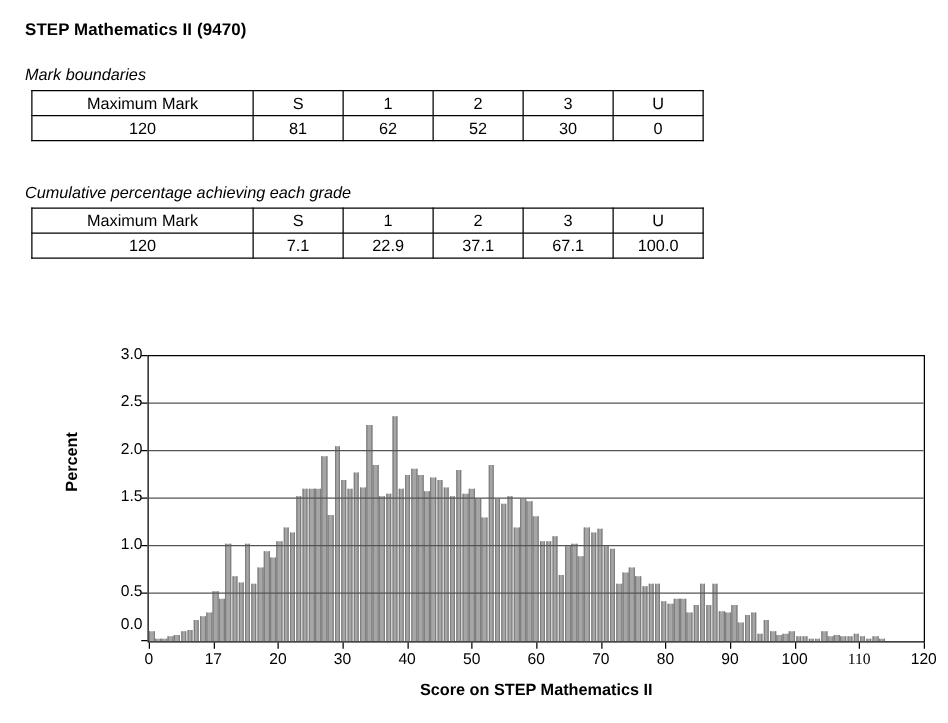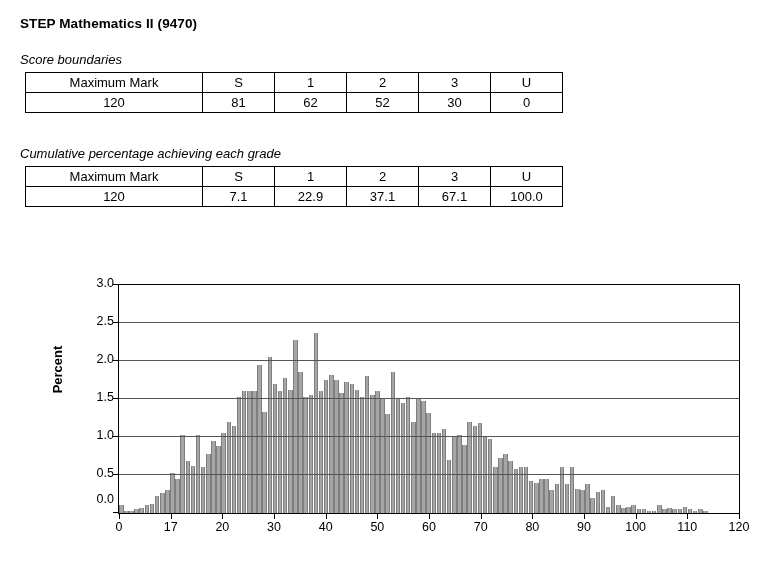--- a/index.html
+++ b/index.html
@@ -159,21 +159,21 @@
     font-weight: bold;
   }
 </style>
 </head>
 <body>
 
 <div class="page">
 
   <div class="title">STEP Mathematics II (9470)</div>
 
-  <div class="section-label" id="label-grade">Score boundaries</div>
+  <div class="section-label" id="label-grade">Mark boundaries</div>
   <table class="grades" id="table-grade">
     <tbody>
         <tr>
           <td class="firstcol">Maximum Mark</td>
           <td class="gradecol">S</td>
           <td class="gradecol">1</td>
           <td class="gradecol">2</td>
           <td class="gradecol">3</td>
           <td class="gradecol">U</td>
         </tr>
@@ -364,24 +364,25 @@
         <div class="xtick-label" style="left: 409px;">60</div>
         <div class="xtick-mark" style="left: 460.667px;"></div>
         <div class="xtick-label" style="left: 460.667px;">70</div>
         <div class="xtick-mark" style="left: 512.333px;"></div>
         <div class="xtick-label" style="left: 512.333px;">80</div>
         <div class="xtick-mark" style="left: 564px;"></div>
         <div class="xtick-label" style="left: 564px;">90</div>
         <div class="xtick-mark" style="left: 615.667px;"></div>
         <div class="xtick-label" style="left: 615.667px;">100</div>
         <div class="xtick-mark" style="left: 667.333px;"></div>
-        <div class="xtick-label" style="left: 667.333px;">110</div>
+        <div class="xtick-label" style="left: 667.333px; font-family: Liberation Serif, serif;">110</div>
         <div class="xtick-mark" style="left: 719px;"></div>
         <div class="xtick-label" style="left: 719px;">120</div>
       </div>
+    <div class="x-axis-title">Score on STEP Mathematics II</div>
   <div class="ytick-mark" style="top: 246px;"></div>
       <div class="ytick-mark" style="top: 208px;"></div>
       <div class="ytick-mark" style="top: 170px;"></div>
       <div class="ytick-mark" style="top: 132px;"></div>
       <div class="ytick-mark" style="top: 94px;"></div>
       <div class="ytick-mark" style="top: 56px;"></div>
       <div class="ytick-mark" style="top: 18px;"></div>
     </div>
 
 </div>

